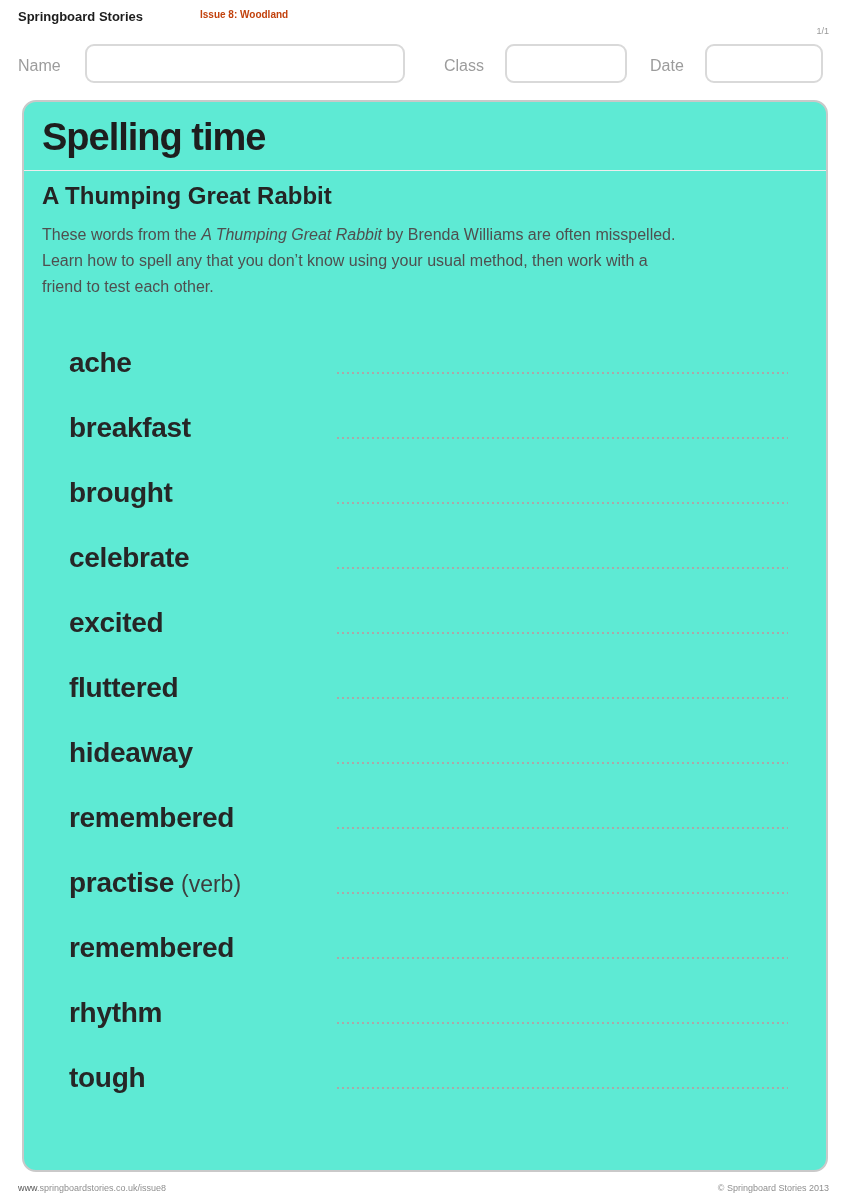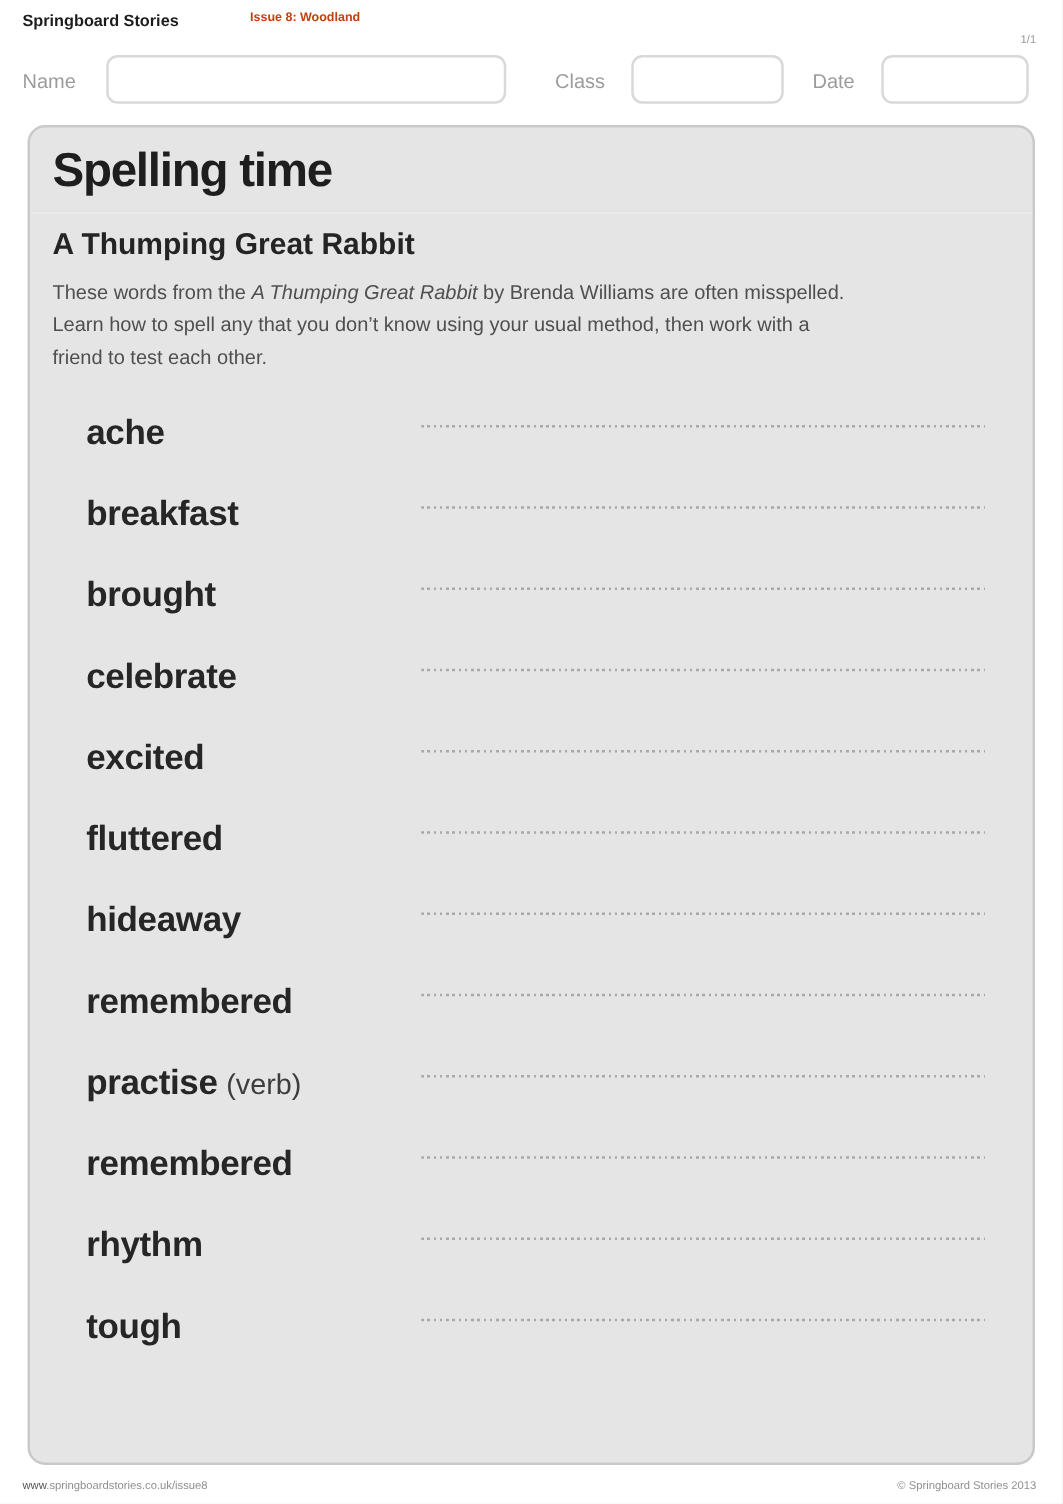--- a/index.html
+++ b/index.html
@@ -43,21 +43,21 @@
   }
   .box-name  { left: 85px;  width: 320px; }
   .box-class { left: 505px; width: 122px; }
   .box-date  { left: 705px; width: 118px; }
 
   
   .card {
     position: absolute; left: 22px; top: 100px;
     width: 806px; height: 1072px;
     border: 2px solid #c9c9c9; border-radius: 14px;
-    background: #e5e5e5;
+    background: #5eead4;
   }
   .title {
     position: absolute; left: 18px; top: 14px;
     font-size: 38px; font-weight: 700; letter-spacing: -1px;
     color: #1e1e1e;
   }
   .card-divider {
     position: absolute; left: 0; right: 0; top: 68px;
     height: 1px; background: #ededed;
   }
@@ -69,21 +69,21 @@
     position: absolute; left: 18px; top: 120px; width: 760px;
     font-size: 16px; line-height: 26px; color: #4f4f4f;
   }
   .intro .it { font-style: italic; }
 
   
   .word-list {
     position: absolute; left: 0; top: 228px; right: 0;
   }
   .word-row {
-    display: flex; 
+    display: flex; align-items: center;
     height: 65px; padding-left: 45px; padding-right: 38px;
   }
   .word-wrap {
     width: 268px; flex: 0 0 268px;
     white-space: nowrap;
   }
   .word {
     font-size: 28px; font-weight: 700; color: #262626;
     letter-spacing: -0.3px;
   }

